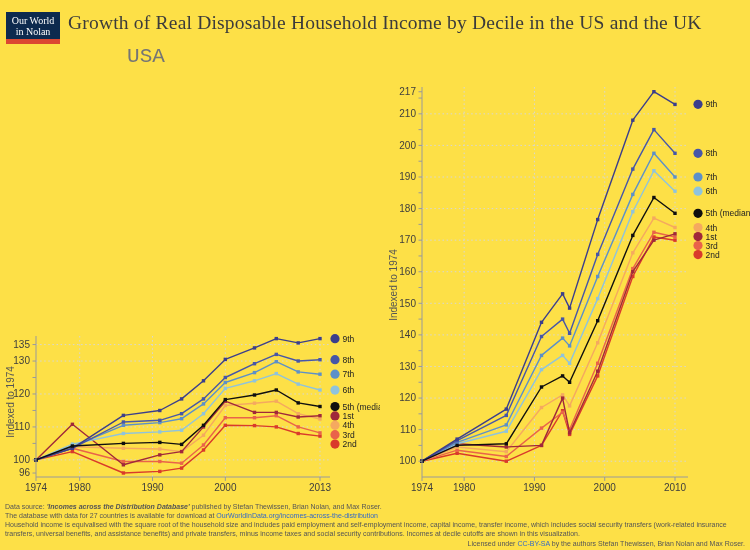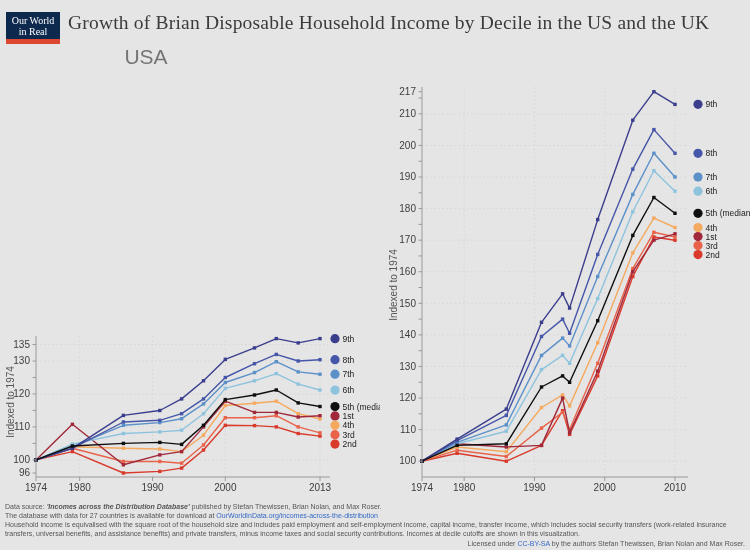--- a/index.html
+++ b/index.html
@@ -1,27 +1,27 @@
 <!DOCTYPE html>
 <html><head>
 <meta charset="utf-8">
 <style>
   html,body{margin:0;padding:0;background:#fff;}
-  .canvas{position:relative;width:750px;height:550px;background:#e5e5e5;overflow:hidden;
+  .canvas{position:relative;width:750px;height:550px;background:#fde047;overflow:hidden;
           font-family:"Liberation Sans",sans-serif;}
   
   .logo{position:absolute;left:6px;top:12px;width:54px;cursor:pointer;}
   .logo-box{background:#0d2a4e;color:#fff;text-align:center;padding:3px 1px 2px 1px;
             font-family:"Liberation Serif","DejaVu Serif",serif;font-size:10px;line-height:11px;}
   .logo-bar{height:5px;background:#dc4731;}
   .main-title{position:absolute;left:68px;top:12px;margin:0;white-space:nowrap;
               font-family:"Liberation Serif","DejaVu Serif",serif;font-weight:400;
               font-size:19.5px;color:#3b3b3b;letter-spacing:.2px;}
   .facet-title{position:absolute;top:45px;text-align:center;
-               font-family:Liberation Sans, sans-serif;
+               font-family:Liberation Mono, monospace;
                font-size:21px;color:#757575;}
   .facet-usa{left:0;width:292px;}
   .facet-uk{left:380px;width:288px;}
   
   .chart-svg{position:absolute;}
   #chart-usa{left:0;top:300px;}
   #chart-uk{left:380px;top:75px;}
   .grid{stroke:#d6d6d6;stroke-width:1;stroke-dasharray:1.5 2.6;fill:none;}
   .axis{stroke:#9a9a9a;stroke-width:1;fill:none;}
   .tickmark{stroke:#9a9a9a;stroke-width:1;}
@@ -36,26 +36,26 @@
   .license-line{text-align:right;margin-top:1px;}
 </style>
 </head>
 <body>
 
 <div class="canvas">
 
   <div class="logo">
     <div class="logo-box">
       <div>Our World</div>
-      <div>in Real</div>
+      <div>in Nolan</div>
     </div>
     <div class="logo-bar"></div>
   </div>
 
-  <h1 class="main-title">Growth of Brian Disposable Household Income by Decile in the US and the UK</h1>
+  <h1 class="main-title">Growth of Real Disposable Household Income by Decile in the US and the UK</h1>
 
   <div class="facet-title facet-usa">USA</div>
 
   <svg id="chart-usa" class="chart-svg" width="380" height="210">
       <g>
         <line x1="79.6923076923077" y1="36" x2="79.6923076923077" y2="177" class="grid"></line>
         <line x1="152.5128205128205" y1="36" x2="152.5128205128205" y2="177" class="grid"></line>
         <line x1="225.33333333333331" y1="36" x2="225.33333333333331" y2="177" class="grid"></line>
         <line x1="320" y1="36" x2="320" y2="177" class="grid"></line>
         <line x1="36" y1="159.86915887850466" x2="330" y2="159.86915887850466" class="grid"></line>

